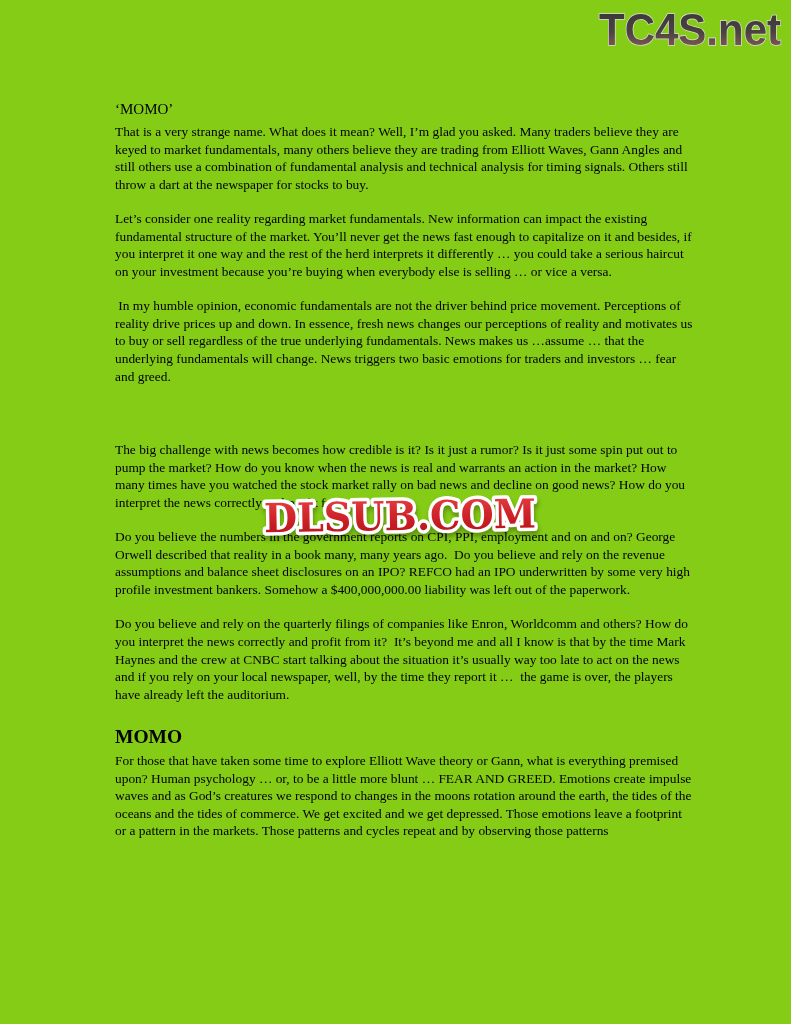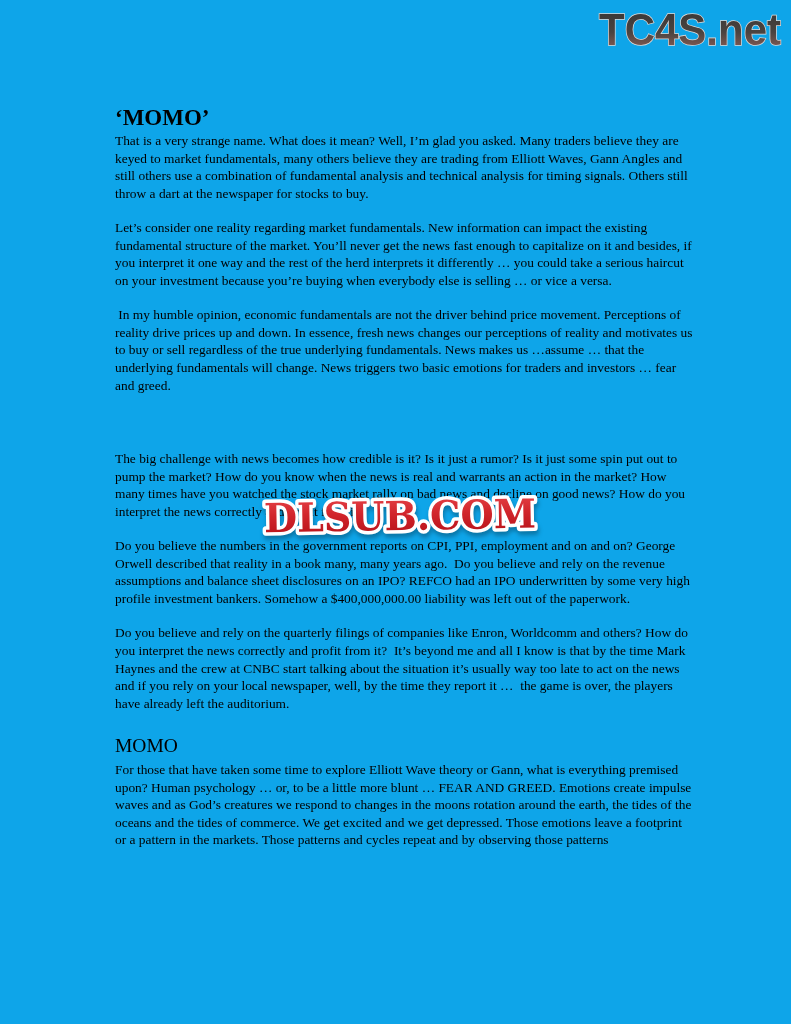--- a/index.html
+++ b/index.html
@@ -1,49 +1,49 @@
 <!DOCTYPE html>
 <html><head>
 <meta charset="utf-8">
 <style>
   html, body { margin: 0; padding: 0; background: #ffffff; }
   .page {
     position: relative;
     width: 791px;
     height: 1024px;
-    background: #0ea5e9;
+    background: #84cc16;
     overflow: hidden;
     font-family: "Liberation Serif", serif;
   }
   
   .content {
     position: absolute;
     left: 115px;
     top: 92px;
     width: 578px;
     color: #000000;
     font-size: 13.4px;
     line-height: 17.55px;
   }
   .content p {
     margin: 0 0 17px 0;
     white-space: pre-wrap;
   }
   .content p.gap-xl { margin-top: 56px; }
   .content h1 {
-    font-size: 23px;
+    font-size: 15px;
     line-height: 20px;
-    margin: 16px 0 4px 0;
-    font-weight: bold;
+    margin: 7px 0 4px 0;
+    font-weight: normal;
   }
   .content h2 {
     font-size: 19.5px;
     line-height: 22px;
     margin: 23px 0 4px 0;
-    font-weight: normal;
+    font-weight: bold;
   }
   
   .logo-top {
     position: absolute;
     left: 594px;
     top: 4px;
     width: 192px;
     height: 50px;
   }
   .wm-center {

